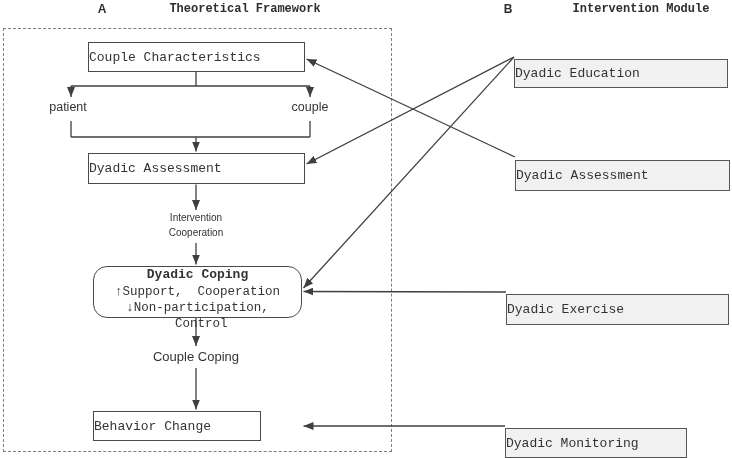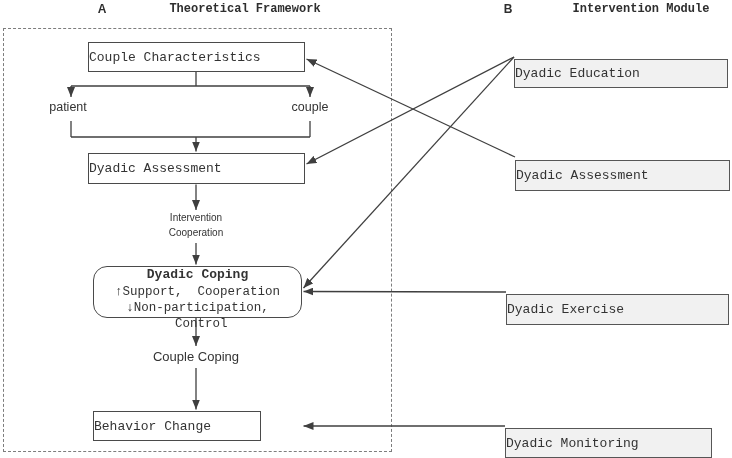--- a/index.html
+++ b/index.html
@@ -32,21 +32,21 @@
   .node.right{background:var(--right-fill);border-color:#565656;margin-top:17px;}
 
   #node-couple-characteristics{left:88px;top:42px;width:217px;height:30px;}
   #node-dyadic-assessment-a  {left:88px;top:153px;width:217px;height:31px;}
   #node-dyadic-coping        {left:93px;top:266px;width:209px;height:52px;flex-direction:column;line-height:1.28;border-radius:14px;}
   #node-behavior-change      {left:93px;top:411px;width:168px;height:30px;}
 
   #node-dyadic-education     {left:514px;top:42px;width:214px;height:29px;}
   #node-dyadic-assessment-b  {left:515px;top:143px;width:215px;height:31px;}
   #node-dyadic-exercise      {left:506px;top:277px;width:223px;height:31px;}
-  #node-dyadic-monitoring    {left:505px;top:411px;width:207px;height:30px;}
+  #node-dyadic-monitoring    {left:505px;top:411px;width:182px;height:30px;}
 
   .coping-title{font-weight:bold;font-size:13px;}
   .coping-sub{font-size:12.5px;}
 
   .floating-label{position:absolute;text-align:center;color:var(--text);}
   #label-patient{left:38px;top:100px;width:60px;font-size:12.5px;}
   #label-couple{left:280px;top:100px;width:60px;font-size:12.5px;}
   #label-comm{left:146px;top:211px;width:100px;font-size:10px;line-height:1.45;}
   #label-couple-coping{left:136px;top:349px;width:120px;font-size:13px;}
 

